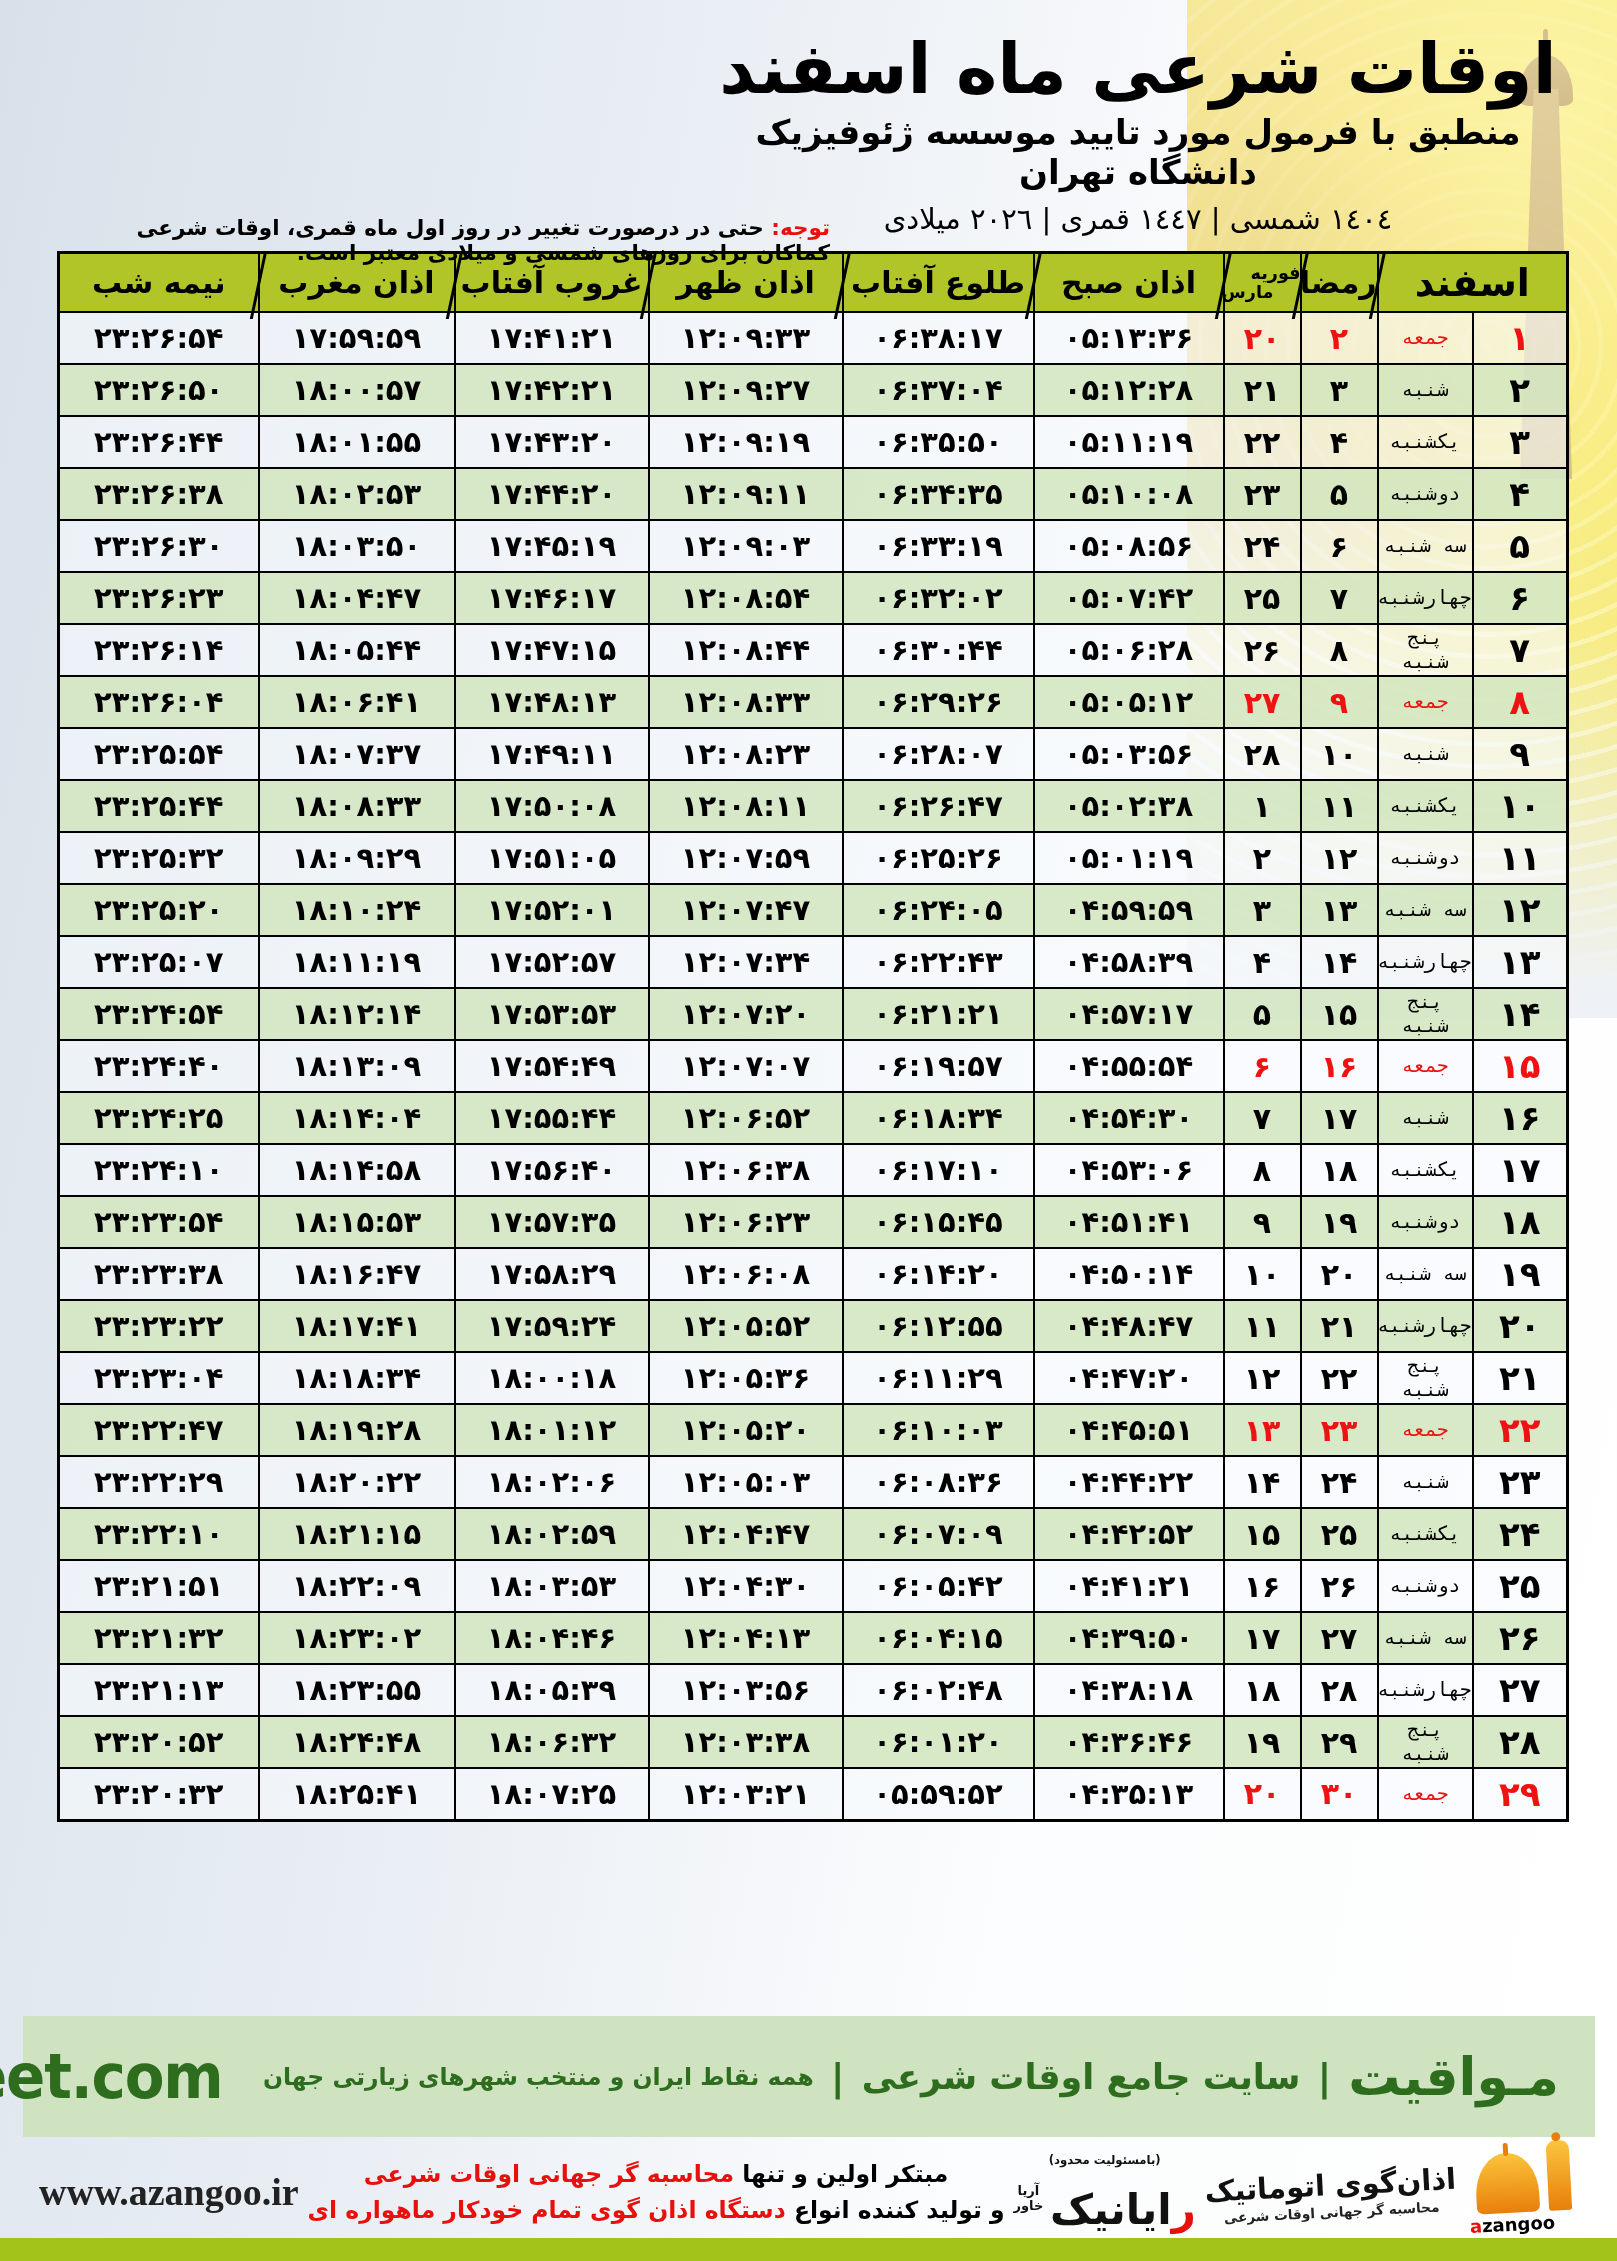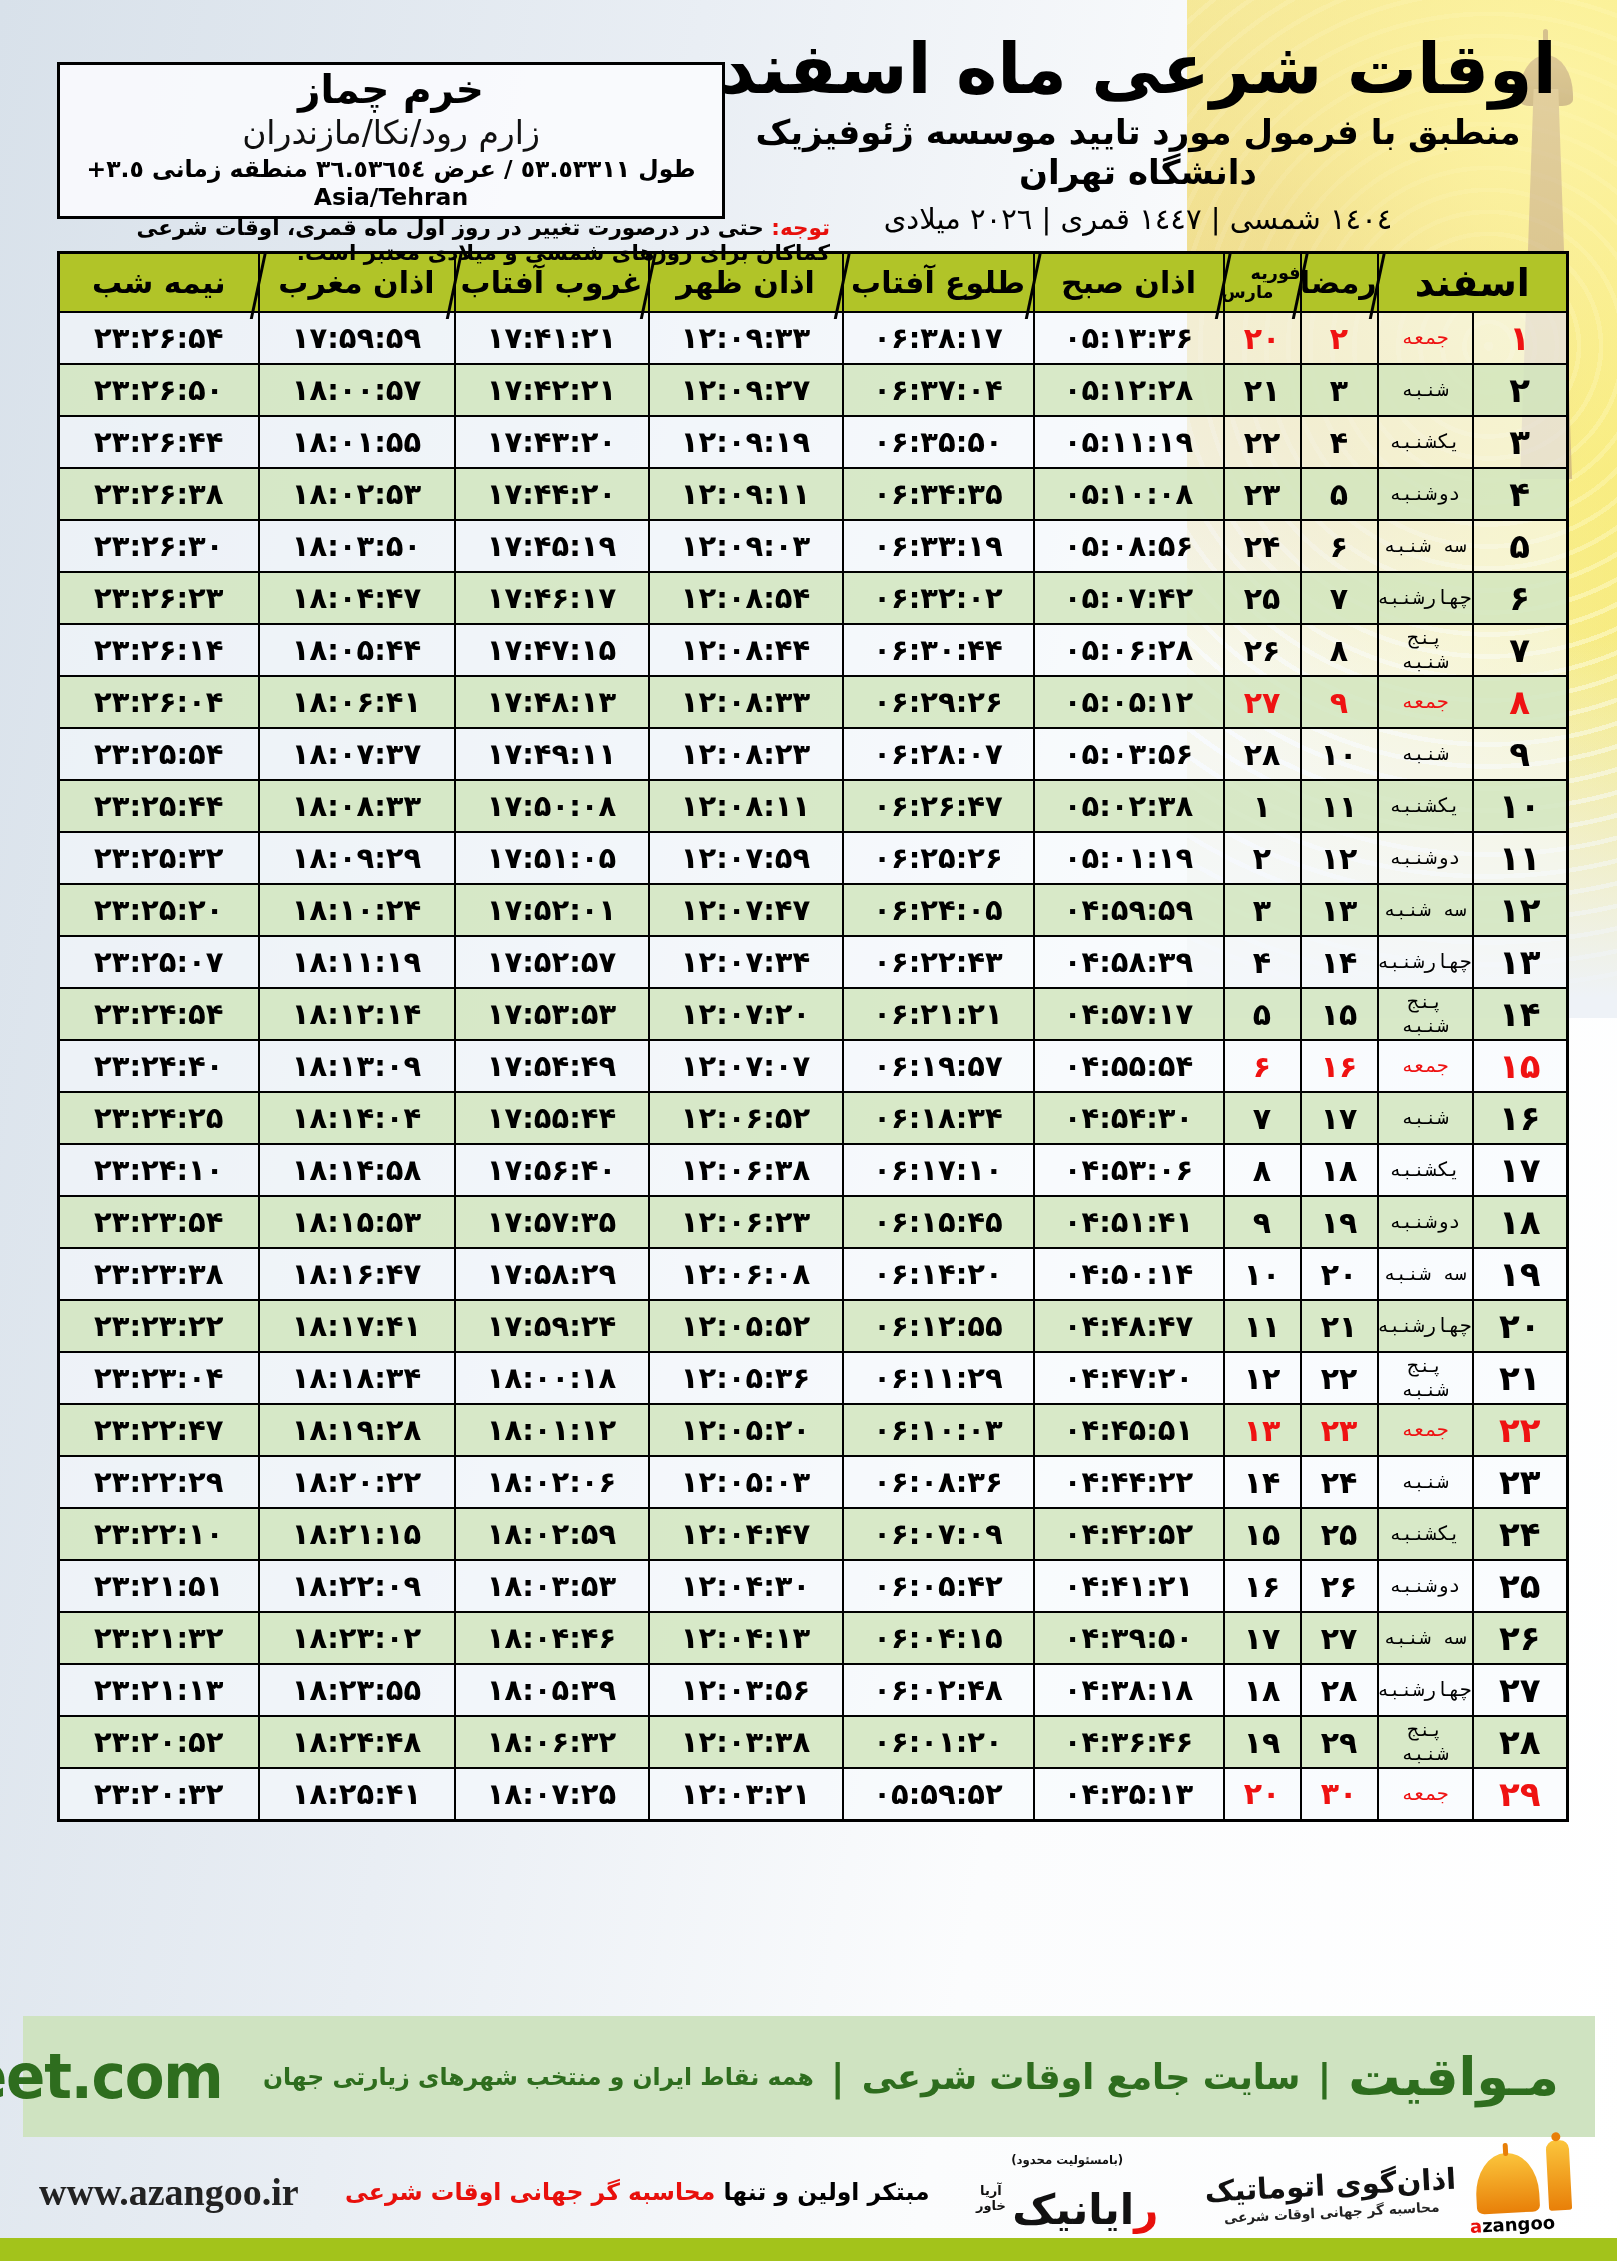--- a/index.html
+++ b/index.html
@@ -110,25 +110,20 @@
 
 <div class="page">
 
   <div class="deco"></div>
   <div class="minaret">
     <div class="spike"></div>
     <div class="dome"></div>
     <div class="shaft"></div>
   </div>
 
-  <div class="info-box">
-    <div class="info-title">خرم چماز</div>
-    <div class="info-sub">زارم رود/نکا/مازندران</div>
-    <div class="info-coords">طول ٥٣.٥٣٣١١ / عرض ٣٦.٥٣٦٥٤ منطقه زمانی ٣.٥+ Asia/Tehran</div>
-  </div>
 
   <div class="title-block">
     <h1 class="main-title">اوقات شرعی ماه اسفند</h1>
     <div class="subtitle">منطبق با فرمول مورد تایید موسسه ژئوفیزیک دانشگاه تهران</div>
     <div class="years">١٤٠٤ شمسی | ١٤٤٧ قمری | ٢٠٢٦ میلادی</div>
   </div>
 
   <div class="note">
     <span class="red">توجه:</span><span> حتی در درصورت تغییر در روز اول ماه قمری، اوقات شرعی کماکان برای روزهای شمسی و میلادی معتبر است.</span>
   </div>
@@ -546,20 +541,21 @@
         <div class="rayanik-main"><span class="red">ر</span><span>ایانیک</span></div>
         <div class="rayanik-side">
           <span>آریا</span>
           <span>خاور</span>
         </div>
       </div>
     </div>
 
     <div class="mid-text">
       <div><span>مبتکر اولین و تنها </span><span class="red">محاسبه گر جهانی اوقات شرعی</span></div>
+      <div><span>و تولید کننده انواع </span><span class="red">دستگاه اذان گوی تمام خودکار ماهواره ای</span></div>
     </div>
 
     <div class="contact">
       <a class="site-url" href="#">www.azangoo.ir</a>
     </div>
   </div>
 
   <div class="bottom-bar"></div>
 </div>
 

